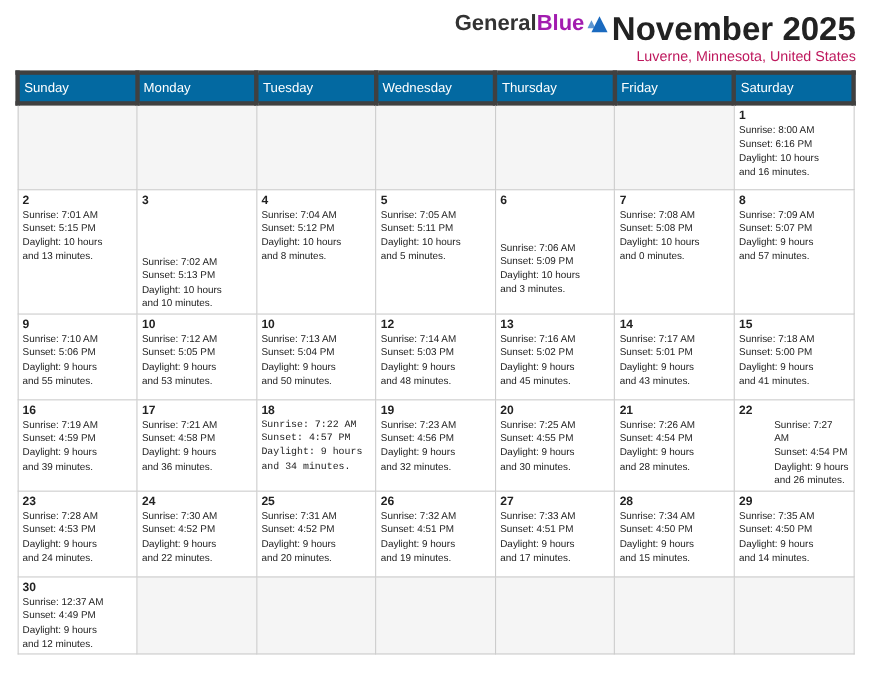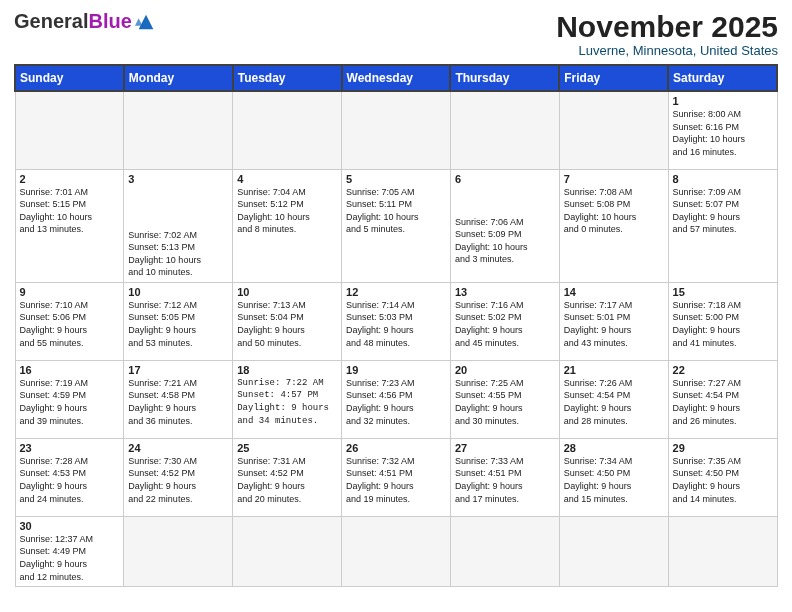--- a/index.html
+++ b/index.html
@@ -11,21 +11,21 @@
       overflow: hidden;
     }
     .page {
       width: 792px;
       min-height: 612px;
       background: #fff;
       padding: 10px 14px 10px 14px;
     }
     .header {
       display: flex;
-      justify-content: space-between;
+      justify-content: flex-end;
       align-items: flex-start;
       margin-bottom: 6px;
     }
     .logo {
       display: flex;
       flex-direction: column;
       align-items: flex-start;
     }
     .logo-text {
       display: flex;
@@ -50,35 +50,35 @@
       text-align: right;
     }
     .month-title {
       font-size: 30px;
       font-weight: bold;
       color: #222;
       line-height: 1.1;
     }
     .location {
       font-size: 13px;
-      color: #0c4a6e;
+      color: #be185d;
     }
     .calendar {
       width: 100%;
       border-collapse: collapse;
       table-layout: fixed;
     }
     .calendar th {
-      background: #1d4ed8;
+      background: #0369a1;
       color: #fff;
       font-size: 12px;
-      font-weight: bold;
+      font-weight: normal;
       padding: 5px 4px;
       text-align: left;
-      border: 2px solid #404040;
+      border: 4px solid #404040;
     }
     .calendar td {
       border: 1px solid #ccc;
       vertical-align: top;
       padding: 3px 4px;
       font-size: 9.5px;
       color: #222;
       height: 78px;
       background: #fff;
     }
@@ -290,21 +290,21 @@
           </td>
           <td>
             <span class="day-number">21</span>
             <div class="day-info" style="white-space: pre-line;">Sunrise: 7:26 AM
 Sunset: 4:54 PM
 Daylight: 9 hours
 and 28 minutes.</div>
           </td>
           <td>
             <span class="day-number">22</span>
-            <div class="day-info" style="white-space: pre-line;">Sunrise: 7:27 AM
+            <div class="day-info" style="white-space: pre-line; margin-left: 32px;">Sunrise: 7:27 AM
 Sunset: 4:54 PM
 Daylight: 9 hours
 and 26 minutes.</div>
           </td>
         </tr>
         <tr>
           <td>
             <span class="day-number">23</span>
             <div class="day-info" style="white-space: pre-line;">Sunrise: 7:28 AM
 Sunset: 4:53 PM

